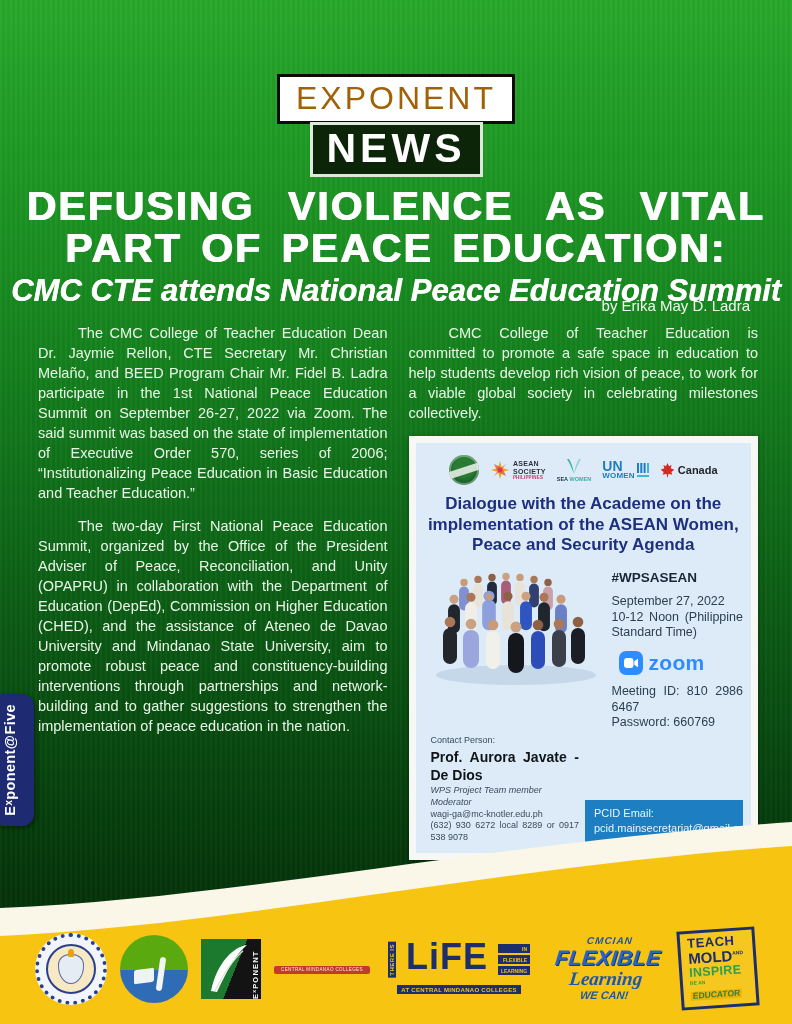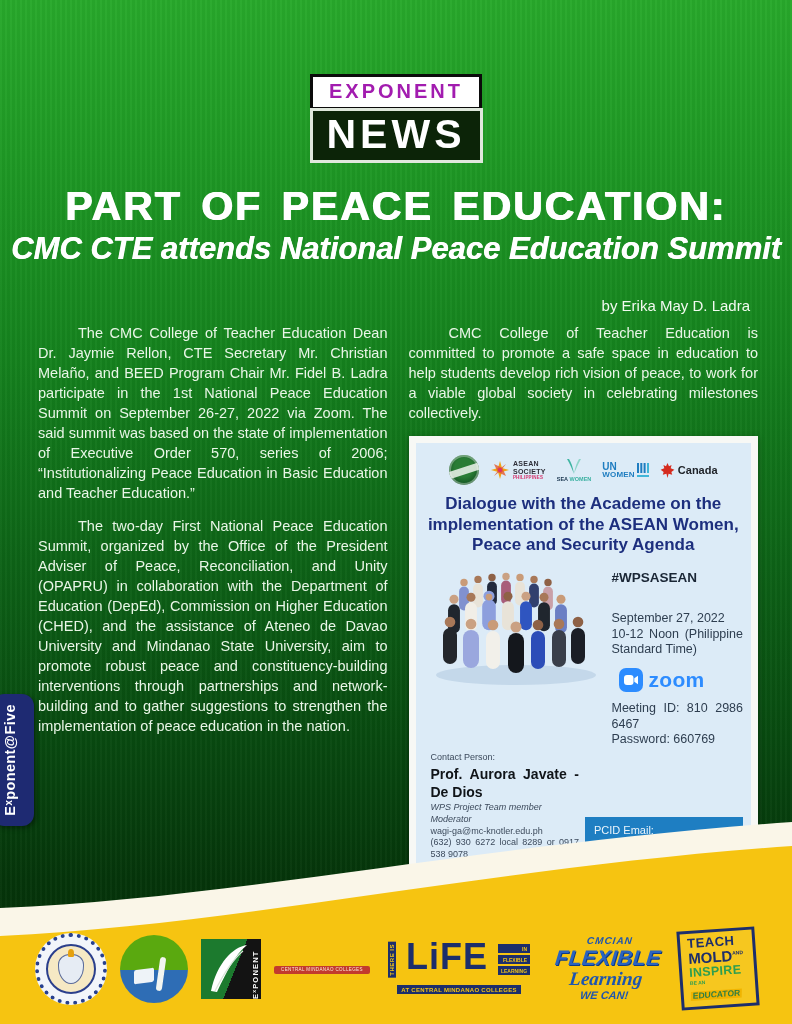--- a/index.html
+++ b/index.html
@@ -11,21 +11,21 @@
     font-family: "Liberation Sans", sans-serif;
   }
   .page::before {
     content:""; position:absolute; inset:0; pointer-events:none;
     background: repeating-linear-gradient(90deg, rgba(255,255,255,.025) 0 2px, rgba(0,0,0,.03) 2px 5px);
   }
 
   
   .masthead { position:absolute; top:74px; left:0; right:0; text-align:center; z-index:2; }
   .brand-box { display:inline-block; background:#ffffff; border:3px solid #0b0b0b; padding:3px 16px 4px; }
-  .brand-text { font-weight:bold; font-size:20px; letter-spacing:3px; color:#a21caf; }
+  .brand-text { font-weight:normal; font-size:32px; letter-spacing:3px; color:#a16207; }
   .news-box { margin:-2px auto 0; display:inline-block; background:#0c2408; border:3px solid #dfe8dc; padding:0 14px 2px; }
   .news-text { color:#ffffff; font-weight:bold; font-size:41px; letter-spacing:4px; }
 
   
   .headline { position:absolute; top:186px; left:0; right:0; text-align:center; color:#fff; z-index:2; }
   .h-line { font-weight:bold; white-space:nowrap; line-height:1.02;
             text-shadow:.6px 0 0 #fff,-.6px 0 0 #fff; }
   .h1a { font-size:41px; letter-spacing:2px; word-spacing:20px; }
   .h1b { font-size:41px; letter-spacing:2px; word-spacing:6px; }
   .subtitle { font-size:31px; font-weight:bold; font-style:italic; margin-top:3px;
@@ -54,33 +54,33 @@
   .asean-text .a1 { font-size:7px; font-weight:bold; color:#2e2e38; letter-spacing:.3px; }
   .asean-text .a3 { font-size:4.5px; color:#d6336c; font-weight:bold; letter-spacing:.2px; }
 
   .seawomen { flex-direction:column; gap:1px; align-items:center; }
   .sw-text { font-size:5.5px; }
   .sw-text .s1 { font-weight:bold; color:#16324c; }
   .sw-text .s2 { color:#39b0a0; font-weight:bold; }
 
   .unwomen { gap:2px; }
   .uw-text { display:flex; flex-direction:column; align-items:flex-start; color:#1f7dc0; }
-  .uw-text .u1 { font-size:10px; font-weight:bold; line-height:.9; }
+  .uw-text .u1 { font-size:14px; font-weight:bold; line-height:.9; }
   .uw-text .u2 { font-size:8px; font-weight:bold; letter-spacing:.2px; }
 
   .canada { gap:3px; }
   .ca-word { font-size:11px; font-weight:bold; color:#20242a; }
 
   .poster-title { color:#1d2f7e; font-weight:bold; font-size:17px; text-align:center;
                   line-height:1.22; margin:7px 4px 6px; }
 
   .poster-mid { display:flex; gap:4px; }
   .photo-wrap { flex:0 0 auto; width:184px; }
   .info { flex:1; padding-top:8px; color:#2e3e50; font-size:12.5px; line-height:1.25; }
-  .hashtag { font-weight:bold; color:#1a2635; font-size:13.5px; margin-bottom:24px; }
+  .hashtag { font-weight:bold; color:#1a2635; font-size:13.5px; margin-bottom:7px; }
   .zoom-row { display:flex; align-items:center; gap:6px; margin:9px 7px 7px; }
   .zoom-icon { width:24px; height:24px; background:#2d8cff; border-radius:7px;
                display:flex; align-items:center; justify-content:center; }
   .zoom-word { color:#2d8cff; font-weight:bold; font-size:21px; letter-spacing:.3px; }
   .meeting { margin-top:8px; }
 
   .poster-bottom { display:flex; align-items:flex-end; gap:6px; margin-top:4px; }
   .contact { flex:1; font-size:9px; color:#3c4a5c; line-height:1.3; padding-left:7px; }
   .contact .c-label { font-size:9px; }
   .contact .c-name { font-size:14px; font-weight:bold; color:#101418; margin:1px 0; }
@@ -168,20 +168,21 @@
   <div class="masthead">
     <div class="brand-box">
       <span class="brand-text">EXPONENT</span>
     </div><br>
     <div class="news-box">
       <span class="news-text">NEWS</span>
     </div>
   </div>
 
   <div class="headline">
+    <div class="h-line h1a">DEFUSING VIOLENCE AS VITAL</div>
     <div class="h-line h1b">PART OF PEACE EDUCATION:</div>
     <div class="subtitle">CMC CTE attends National Peace Education Summit</div>
   </div>
   <div class="byline">by Erika May D. Ladra</div>
 
   <div class="columns">
     <div class="col">
       <p>The CMC College of Teacher Education Dean Dr. Jaymie Rellon, CTE Secretary Mr. Christian Melaño, and BEED Program Chair Mr. Fidel B. Ladra participate in the 1st National Peace Education Summit on September 26-27, 2022 via Zoom. The said summit was based on the state of implementation of Executive Order 570, series of 2006; “Institutionalizing Peace Education in Basic Education and Teacher Education.”</p>
       <p>The two-day First National Peace Education Summit, organized by the Office of the President Adviser of Peace, Reconciliation, and Unity (OPAPRU) in collaboration with the Department of Education (DepEd), Commission on Higher Education (CHED), and the assistance of Ateneo de Davao University and Mindanao State University, aim to promote robust peace and constituency-building interventions through partnerships and network-building and to gather suggestions to strengthen the implementation of peace education in the nation.</p>
     </div>

